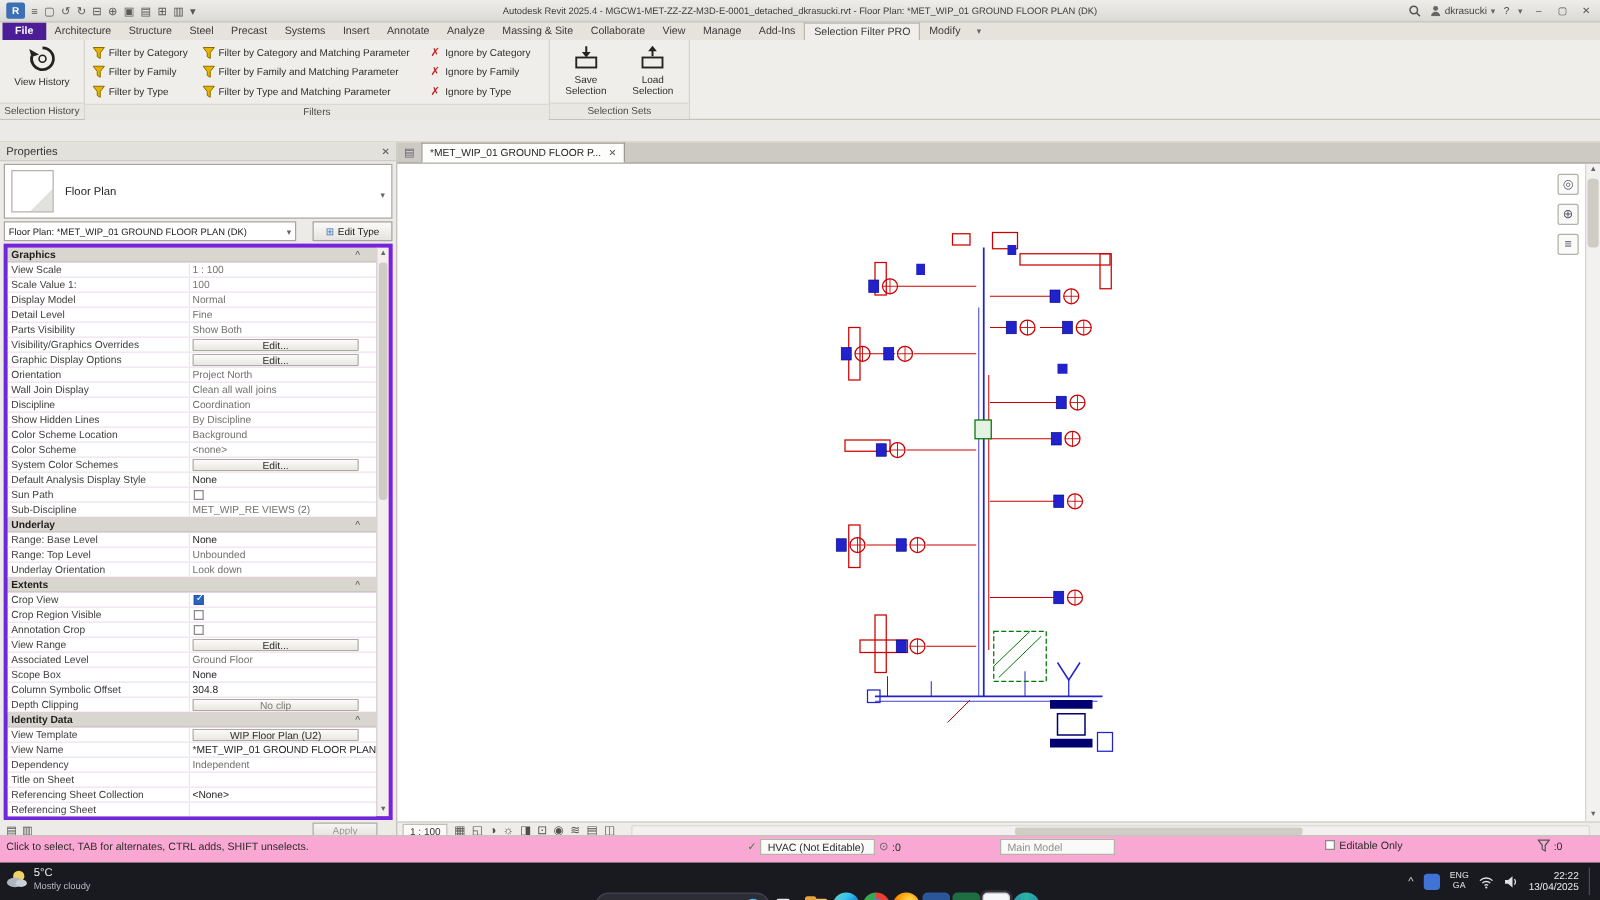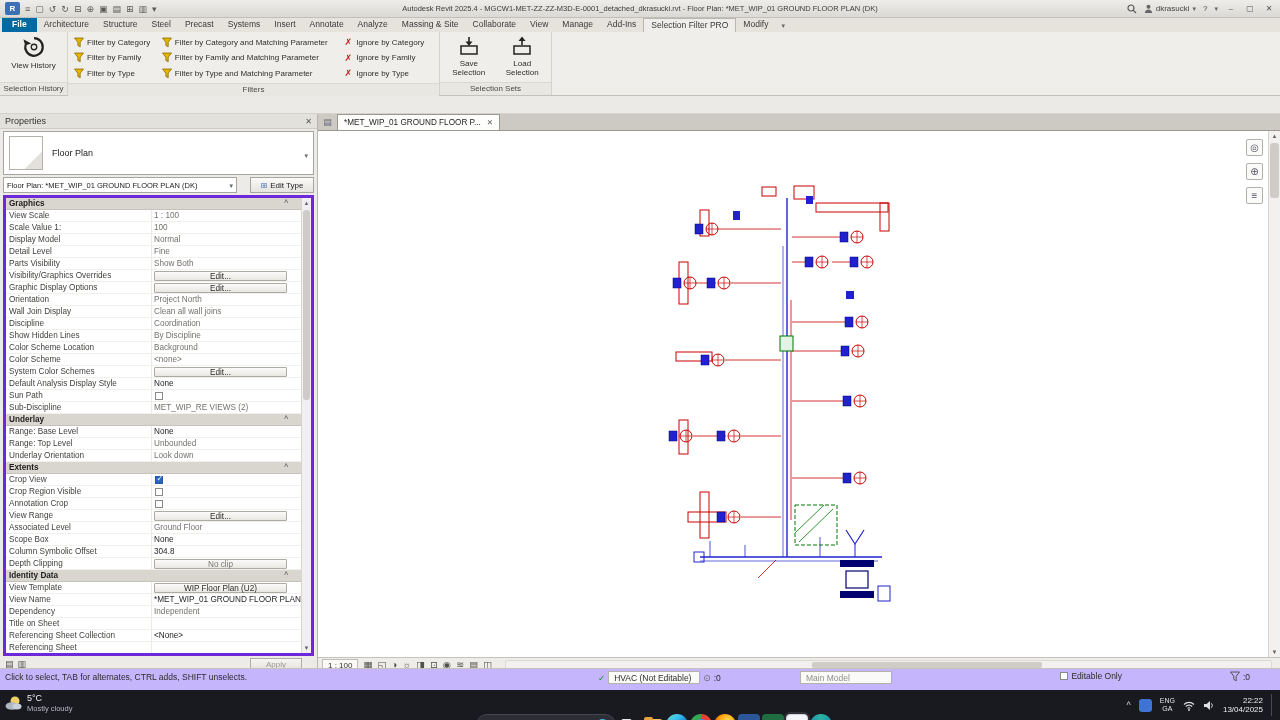--- a/index.html
+++ b/index.html
@@ -14,21 +14,21 @@
 .tb-right{margin-left:auto;display:flex;align-items:center;gap:7px;color:#444;font-size:8px;z-index:2}
 .tb-user{display:flex;align-items:center;gap:3px}
 .wbtn{width:12px;text-align:center;color:#555}
 .wbtn.min::before{content:"–"} .wbtn.max::before{content:"▢"} .wbtn.cls::before{content:"✕"}
 .chev::after{content:"▾";color:#666;font-size:7px}
 
 
 .tabbar{height:14px;background:#e6e3dd;display:flex;align-items:flex-end;padding-left:2px}
 .rtabs{display:flex;height:14px}
 .rtab{padding:0 7px;line-height:13px;font-size:8.5px;color:#3a3a38;white-space:nowrap}
-.rtab.file{background:#0369a1;color:#fff;font-weight:bold;padding:0 10px}
+.rtab.file{background:#4c1d95;color:#fff;font-weight:bold;padding:0 10px}
 .rtab.active{background:#f0eeea;border:1px solid #b9b6b0;border-bottom:none;line-height:12px}
 .tab-extra{margin-left:6px;line-height:13px}
 
 
 .ribbon{height:64px;background:#f0eeea;border-bottom:1px solid #c5c2bc;display:flex}
 .panel{display:flex;flex-direction:column;border-right:1px solid #d6d3cd}
 .panel-body{height:51px;display:flex;align-items:flex-start;padding:1px 3px}
 .panel-label{height:13px;line-height:12px;text-align:center;font-size:8px;color:#4a4a46;border-top:1px solid #ddsaD4;border-top:1px solid #dcd9d3;background:#e9e7e2}
 .bigbtn{display:flex;flex-direction:column;align-items:center;justify-content:flex-start;text-align:center;font-size:8px;line-height:9px;color:#2e2e2c;gap:2px;padding-top:2px}
 .fcol{display:flex;flex-direction:column;justify-content:space-between;height:49px;padding:2px 0}
@@ -87,21 +87,21 @@
 .navbar{position:absolute;right:17px;top:8px;display:flex;flex-direction:column;gap:7px}
 .nav-ico{width:17px;height:17px;border:1px solid #b3b0aa;background:rgba(250,250,249,.92);color:#556;font-size:10px;line-height:15px;text-align:center;border-radius:2px}
 .viewbar{height:15px;background:#eeede9;border-top:1px solid #c6c3bd;display:flex;align-items:center;gap:5px;padding-left:4px}
 .vb-scale{border:1px solid #c0bdb7;background:#fbfaf8;padding:0 5px;height:12px;line-height:11px;font-size:8px;color:#333}
 .vb-icons{display:flex;gap:5px}
 .vb-ico{font-size:9.5px;color:#50504c;line-height:14px}
 .hscroll{flex:1;height:10px;margin:0 8px;background:#f2f1ef;border:1px solid #ddd9d3;border-radius:2px;position:relative}
 .hthumb{position:absolute;left:40%;width:30%;top:1px;bottom:1px;background:#cfccc6;border-radius:2px}
 
 
-.statusbar{position:absolute;left:0;right:0;bottom:30px;height:22px;background:#c4b5fd;border-top:1px solid #c6c3bd;font-size:8.5px;color:#2c2c2a}
+.statusbar{position:absolute;left:0;right:0;bottom:30px;height:22px;background:#f9a8d4;border-top:1px solid #c6c3bd;font-size:8.5px;color:#2c2c2a}
 .sb-hint{position:absolute;left:5px;top:3px}
 .sb-grp{position:absolute;top:2px;display:flex;align-items:center;gap:3px}
 .sb-check{color:#1e8a2e;font-weight:bold}
 .sb-check::before{content:"✓"}
 .sb-combo{border:1px solid #b5b2ac;background:#fafaf8;height:13px;line-height:12px;padding:0 5px;min-width:92px}
 .sb-dim{color:#8f8e8a}
 .sb-ico{color:#666;font-size:9px}
 .cbx{display:inline-block;width:8px;height:8px;border:1px solid #8a8a88;background:#fff}
 .funnel-sm{display:inline-block}
 

